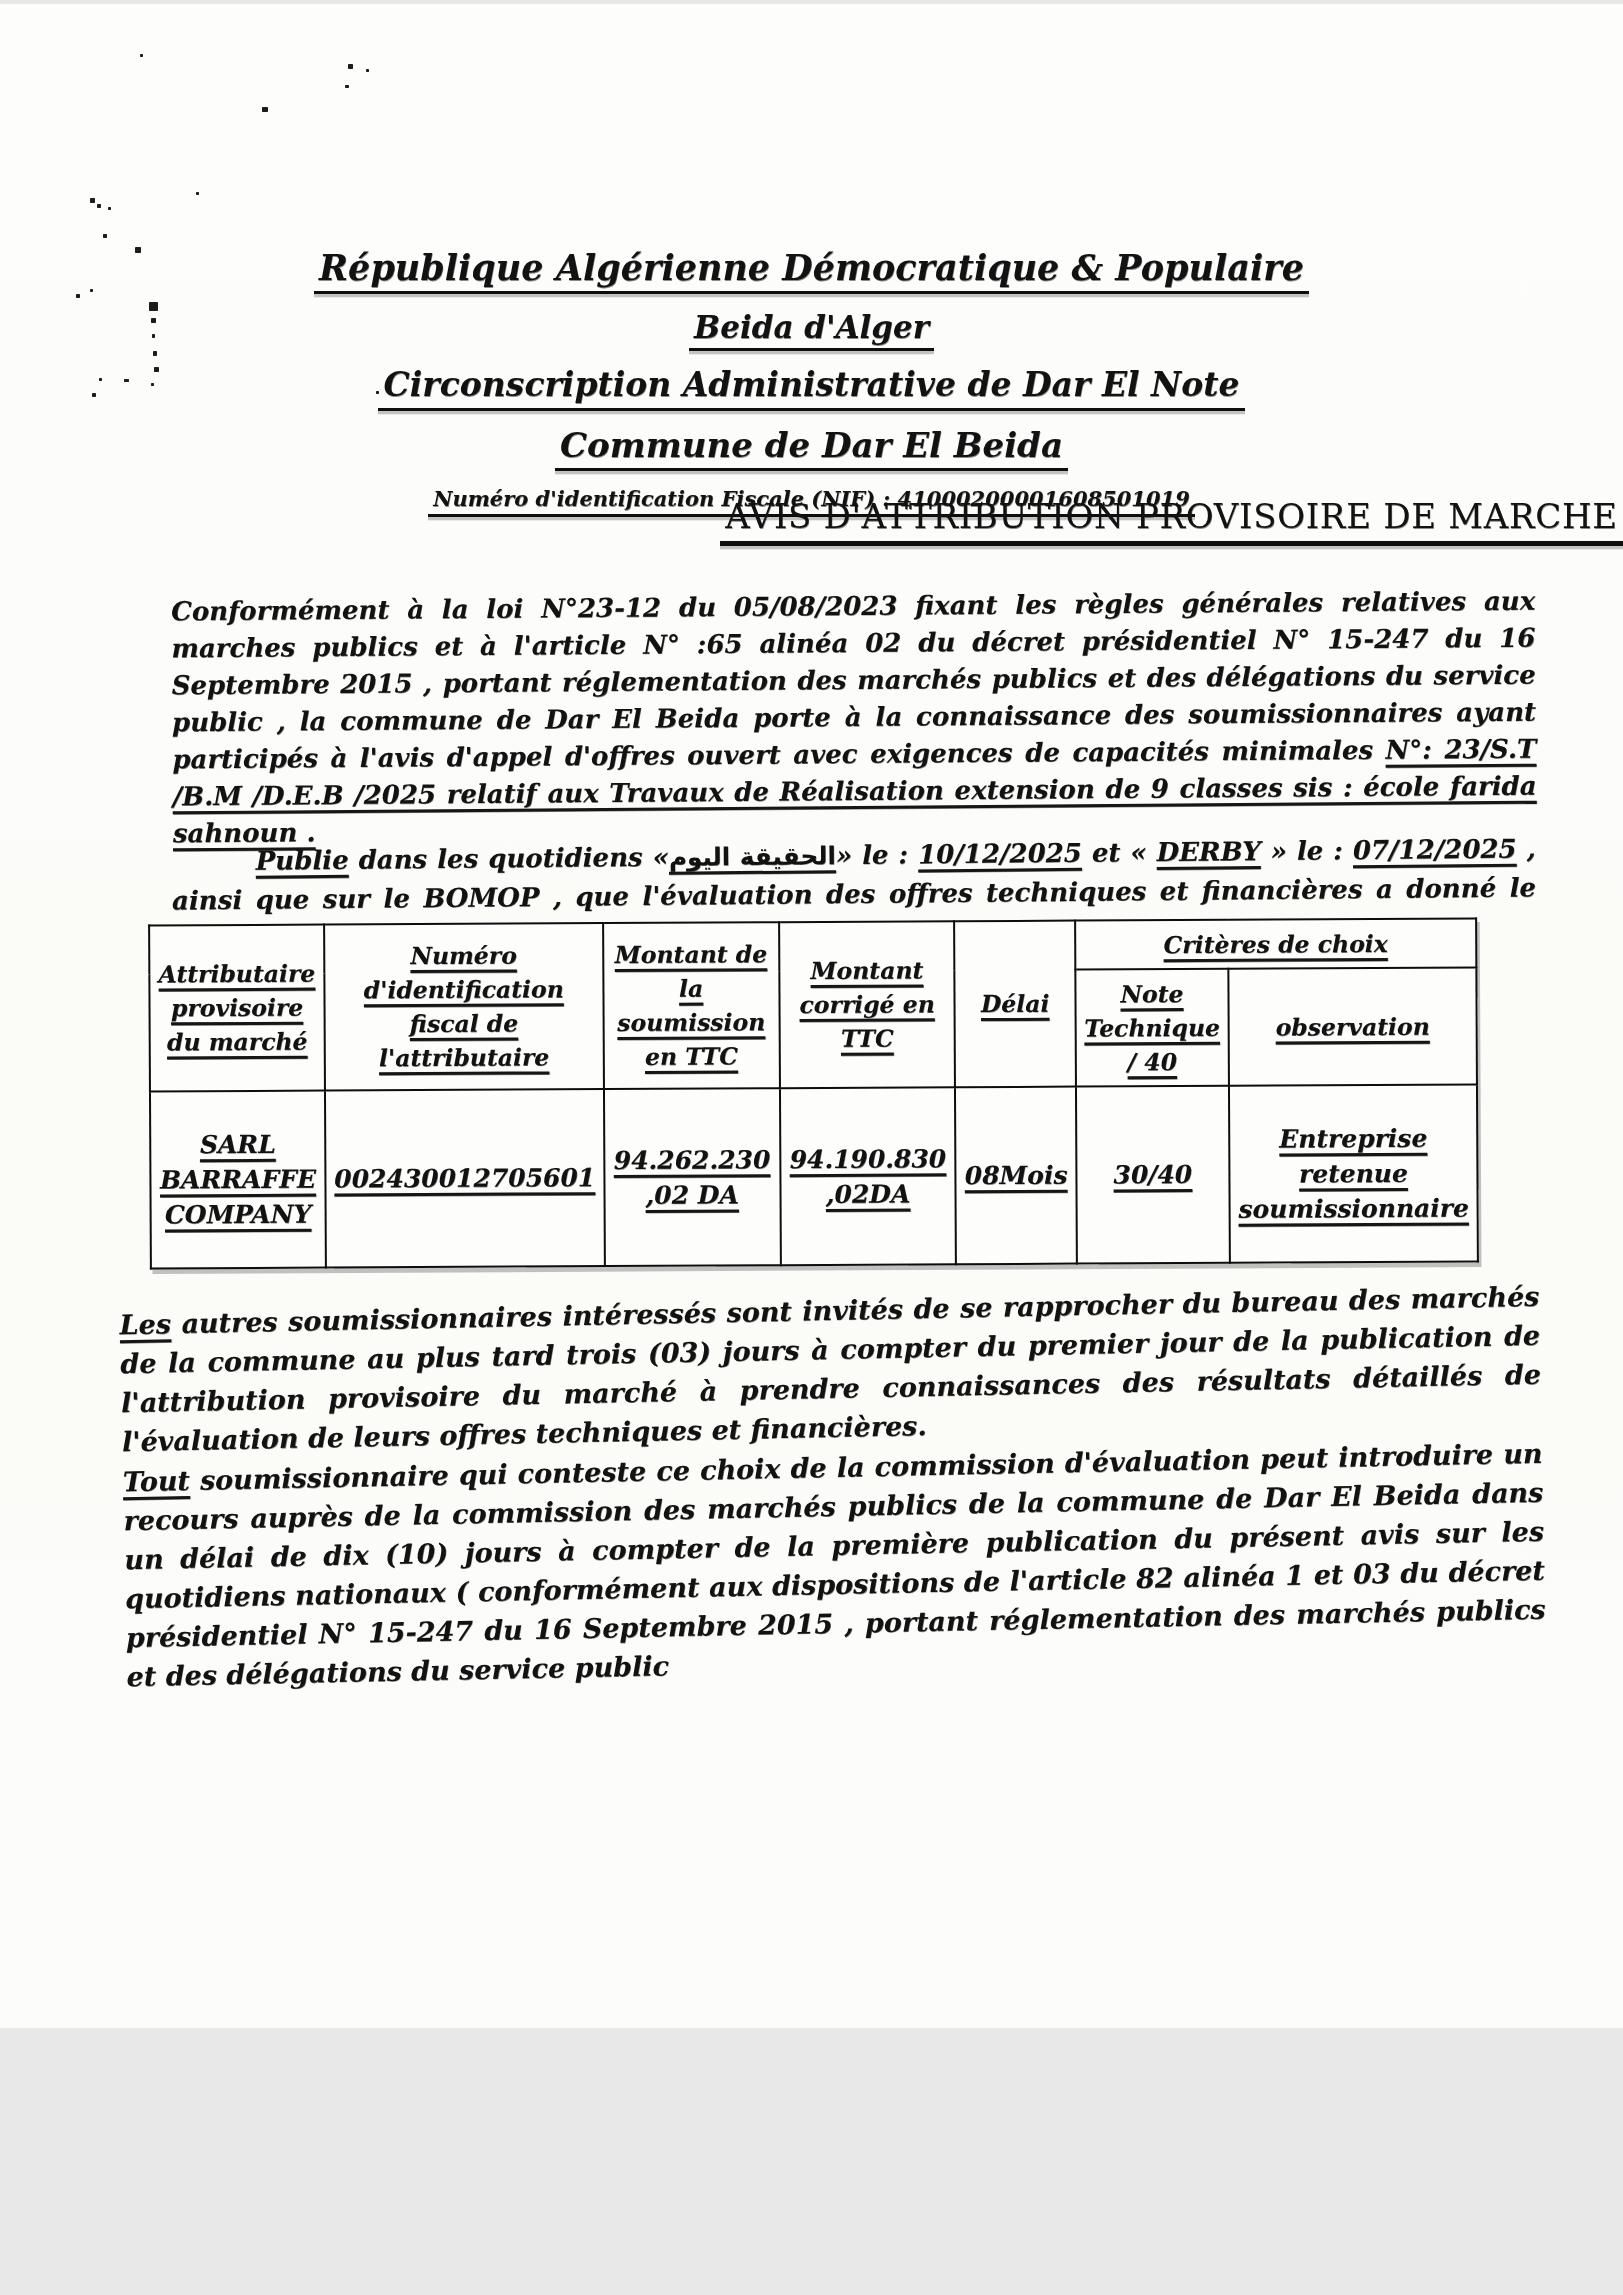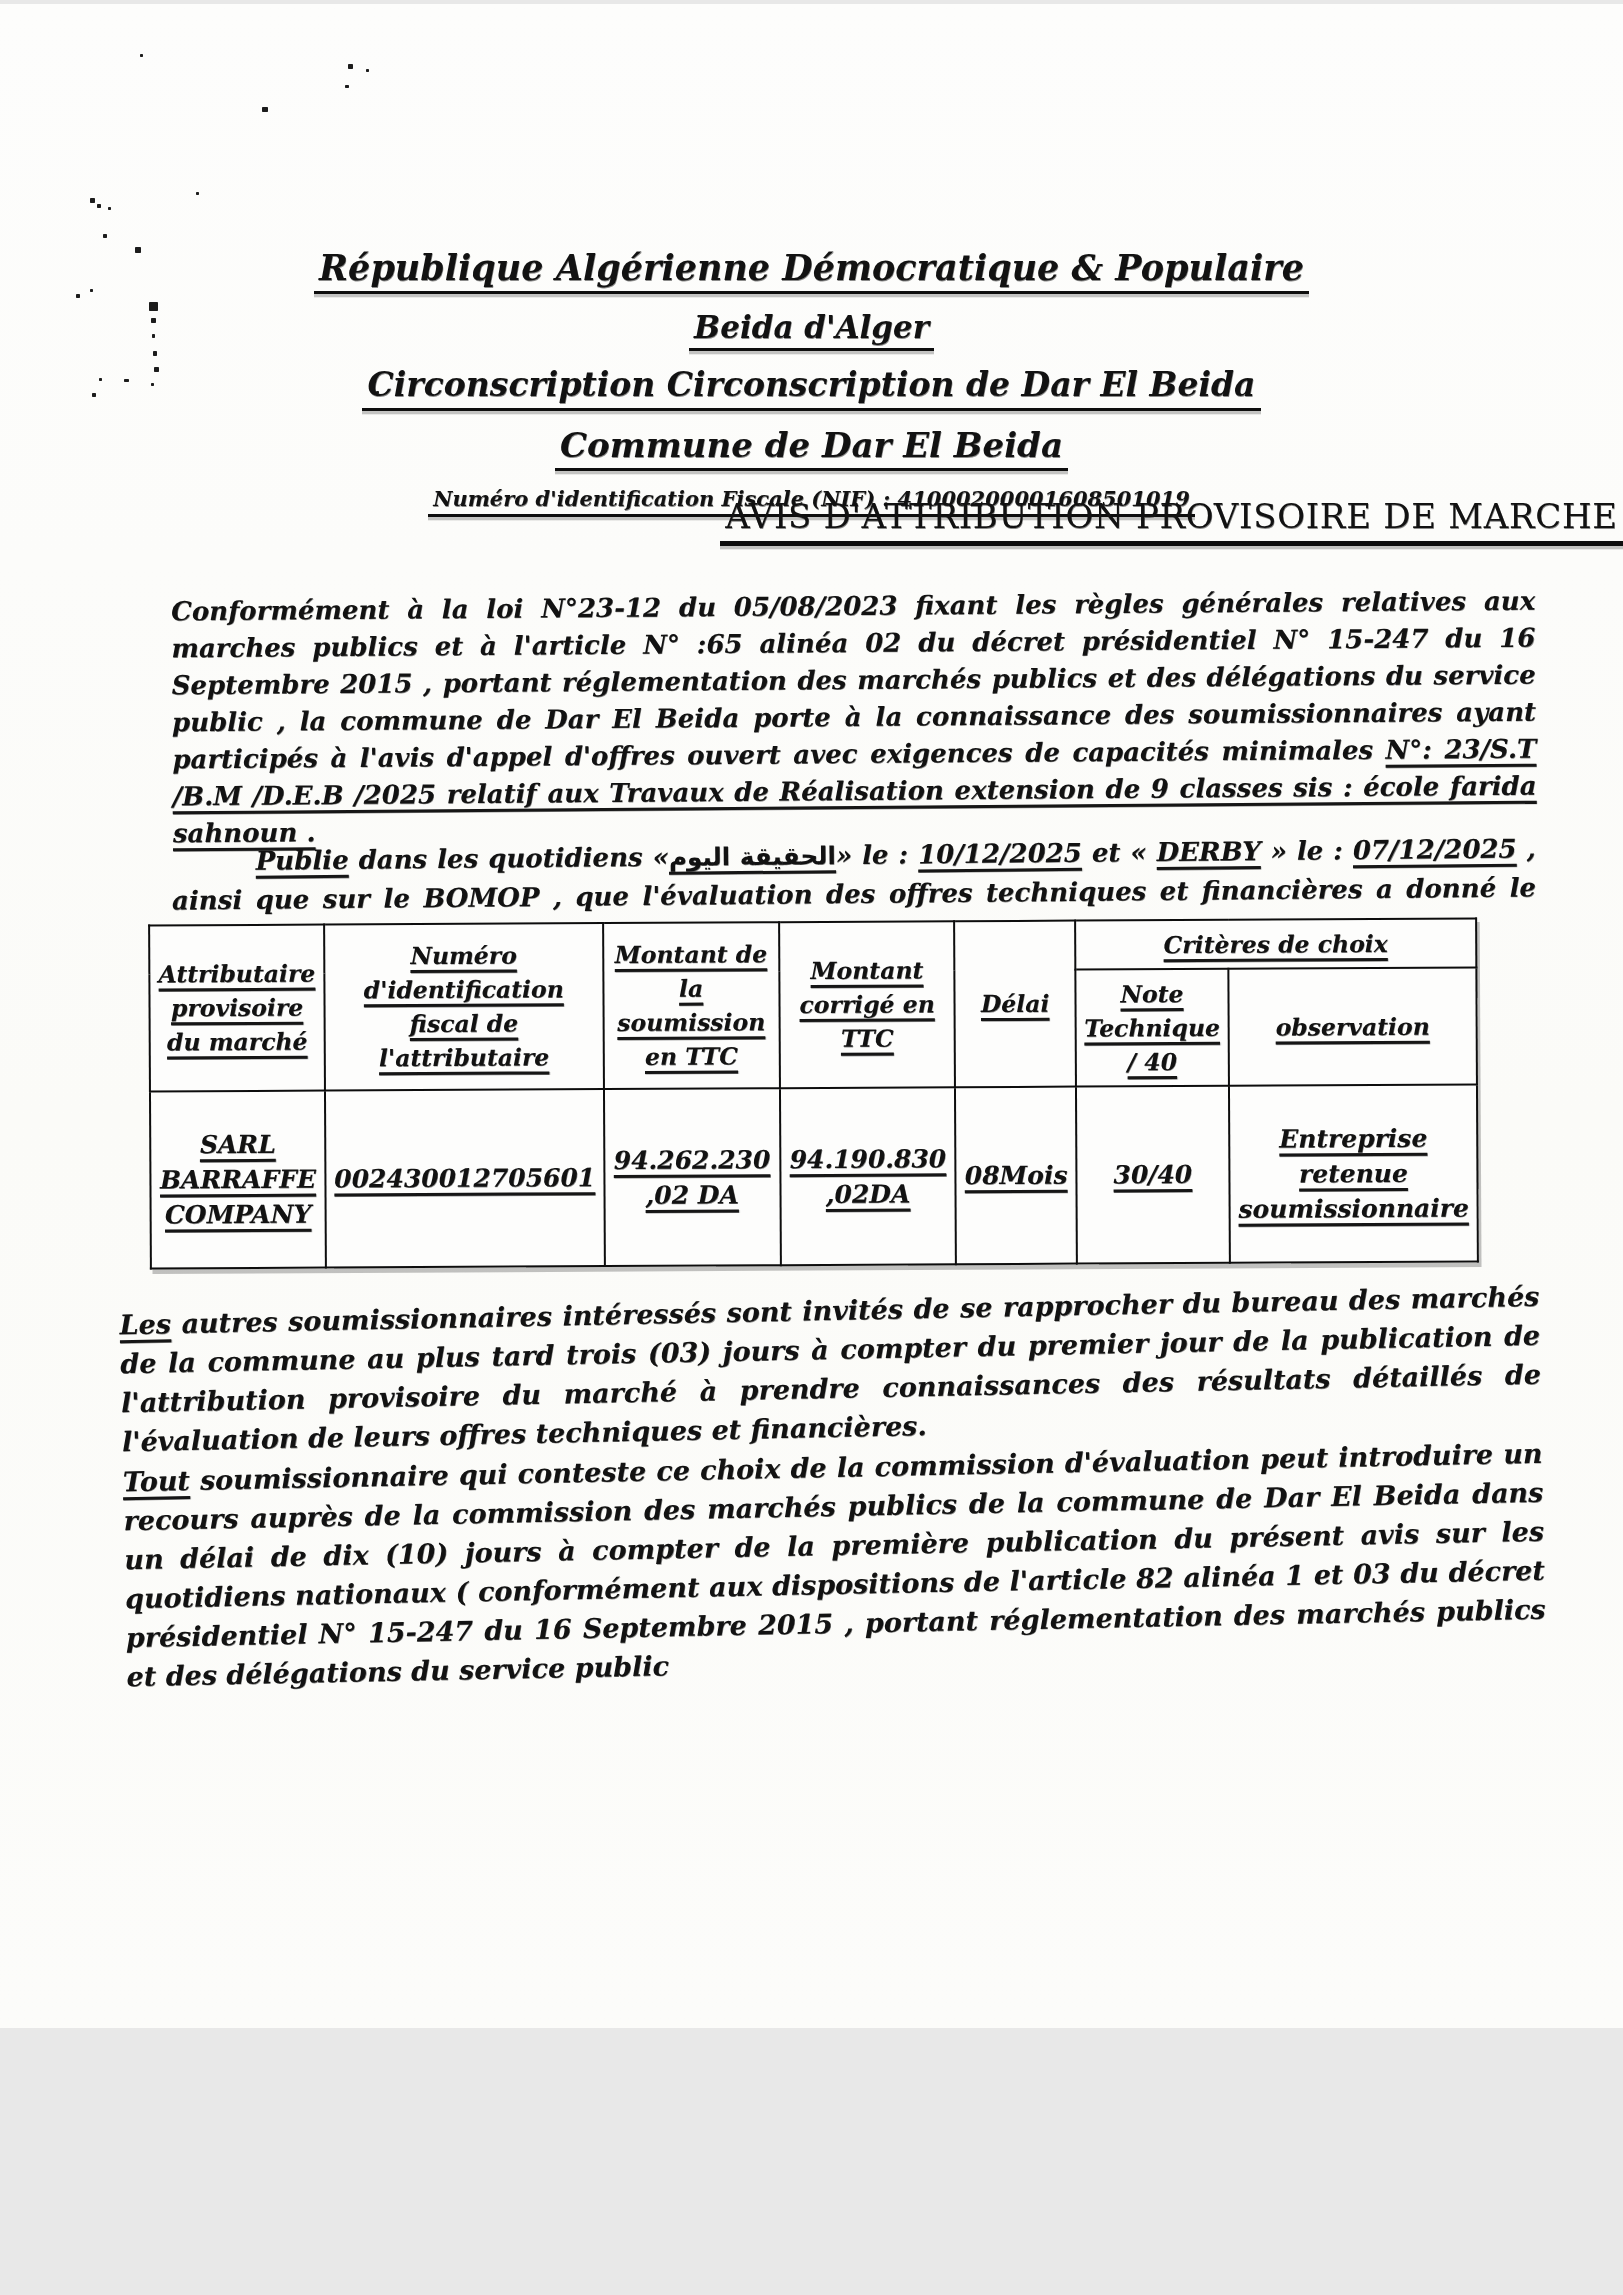--- a/index.html
+++ b/index.html
@@ -96,21 +96,21 @@
     <i style="left:99px;top:374px;width:3.3px;height:3.3px;"></i>
     <i style="left:124px;top:375px;width:4.6px;height:3.3px;"></i>
     <i style="left:92px;top:389px;width:3.9px;height:3.9px;"></i>
     <i style="left:376px;top:387px;width:3.3px;height:3.3px;"></i>
     <i style="left:140px;top:50px;width:2.6px;height:2.6px;"></i>
   </div>
 
   <header class="doc-header ink">
     <div class="hline hl-1"><span class="uline">République Algérienne Démocratique &amp; Populaire</span></div>
     <div class="hline hl-2"><span class="uline">Beida d'Alger</span></div>
-    <div class="hline hl-3"><span class="uline">Circonscription Circonscription de Dar El Beida</span></div>
+    <div class="hline hl-3"><span class="uline">Circonscription Administrative de Dar El Note</span></div>
     <div class="hline hl-4"><span class="uline">Commune de Dar El Beida</span></div>
     <div class="hline hl-5"><span class="uline">Numéro d'identification Fiscale (NIF) : 41000200001608501019</span></div>
   </header>
 
   <div class="doc-title ink">
     <span class="uline">AVIS D'ATTRIBUTION PROVISOIRE DE MARCHE</span>
   </div>
 
   <p class="para p1 ink"><span>Conformément  à la loi N°23-12 du 05/08/2023 fixant les règles générales relatives aux marches publics et à l'article N° :65 alinéa 02 du  décret présidentiel N° 15-247 du 16 Septembre 2015 , portant réglementation des marchés publics et des délégations du service public  , la commune de Dar El Beida porte à la connaissance des soumissionnaires ayant participés à l'avis d'appel d'offres ouvert avec exigences de capacités minimales </span><span class="u-inline">N°: 23/S.T /B.M /D.E.B /2025  relatif aux  Travaux de Réalisation extension de 9 classes sis : école farida sahnoun .</span></p>
   <p class="para p2 ink"><span class="u-inline">Publie</span><span> dans les quotidiens «</span><span class="u-inline ar">الحقيقة اليوم</span><span>» le : </span><span class="u-inline">10/12/2025</span><span>  et « </span><span class="u-inline">DERBY</span><span> » le : </span><span class="u-inline">07/12/2025</span><span> , ainsi que sur le BOMOP , que l'évaluation des offres techniques et financières a donné le résultat suivant :</span></p>

